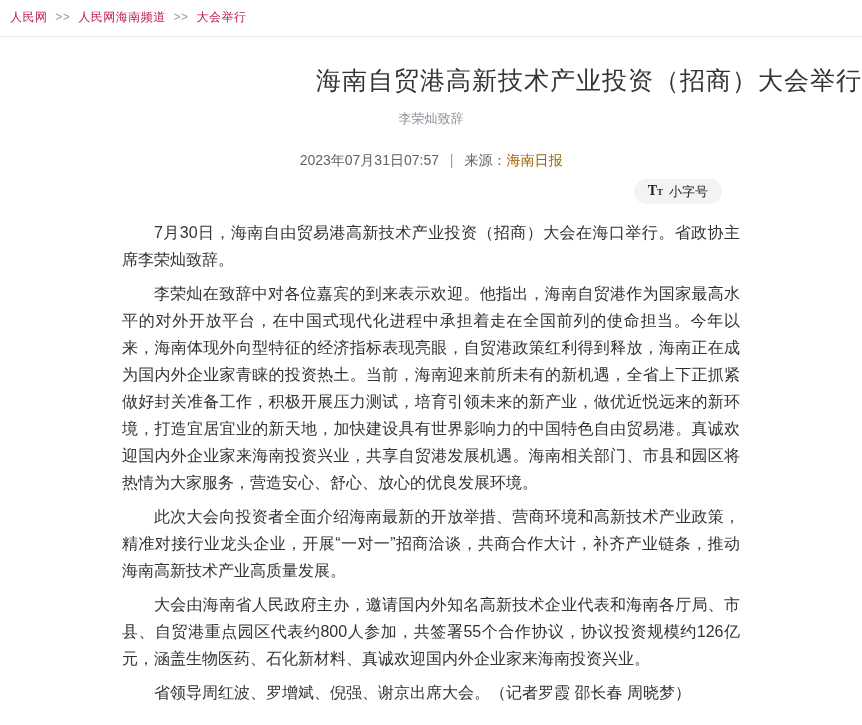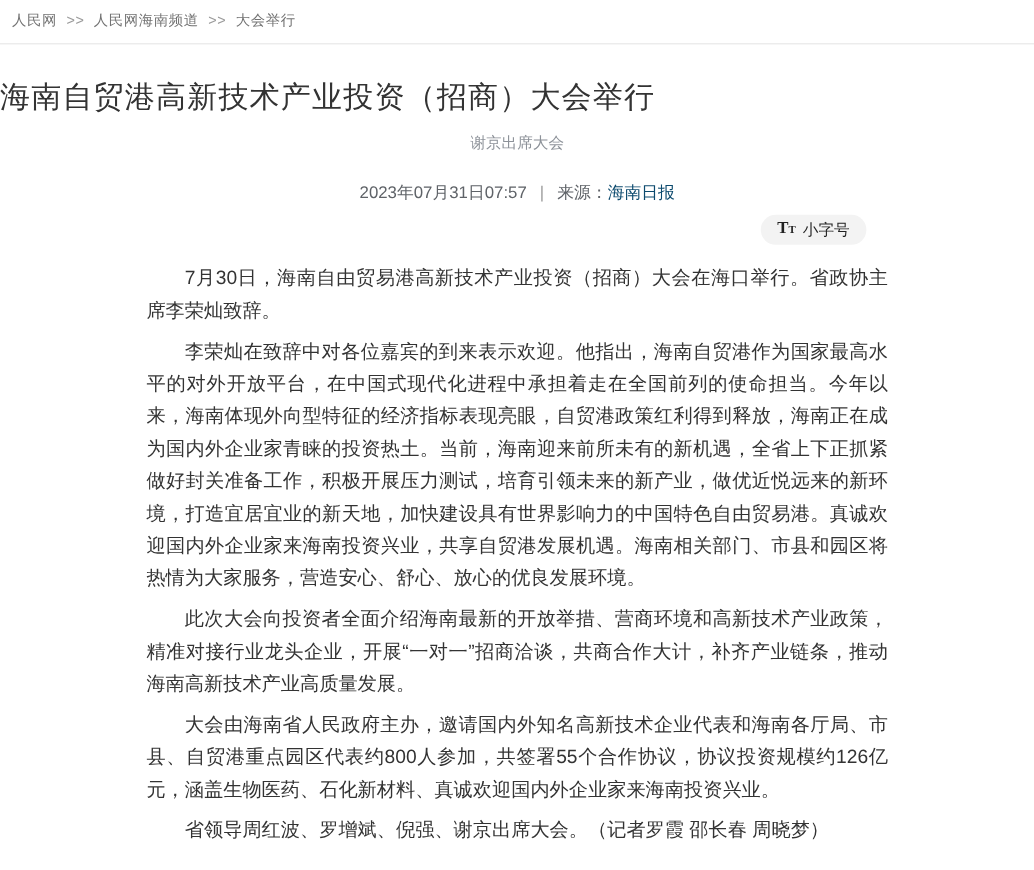--- a/index.html
+++ b/index.html
@@ -15,40 +15,40 @@
   }
 
   
   .breadcrumb {
     padding: 9px 0 0 10px;
     font-size: 12px;
     color: #9b9b9b;
     letter-spacing: 0.5px;
   }
   .breadcrumb a {
-    color: #737373;
+    color: #be185d;
     text-decoration: none;
     cursor: pointer;
   }
   .breadcrumb .sep {
     margin: 0 4px;
     color: #9b9b9b;
   }
   .header-divider {
     margin-top: 10px;
     border: none;
     border-top: 1px solid #e8e8e8;
     width: 100%;
     height: 0;
   }
 
   
   .article-title {
     margin-top: 27px;
-    text-align: left;
+    text-align: right;
     font-size: 25px;
     font-weight: 500;
     color: #333333;
     letter-spacing: 1px;
   }
   .article-subtitle {
     margin-top: 13px;
     text-align: center;
     font-size: 13px;
     color: #8d9299;
@@ -57,21 +57,21 @@
     margin-top: 24px;
     text-align: center;
     font-size: 14px;
     color: #5f6368;
   }
   .article-meta .meta-sep {
     margin: 0 7px;
     color: #9b9b9b;
   }
   .article-meta a {
-    color: #0c4a6e;
+    color: #a16207;
     text-decoration: none;
     cursor: pointer;
   }
 
   
   .content {
     width: 618px;
     margin: 0 auto;
   }
   .toolbar {
@@ -120,21 +120,21 @@
   <a>人民网</a>
   <span class="sep">&gt;&gt;</span>
   <a>人民网海南频道</a>
   <span class="sep">&gt;&gt;</span>
   <a>大会举行</a>
 </div>
 
 <hr class="header-divider">
 
 <h1 class="article-title">海南自贸港高新技术产业投资（招商）大会举行</h1>
-<div class="article-subtitle">谢京出席大会</div>
+<div class="article-subtitle">李荣灿致辞</div>
 
 <div class="article-meta">
   <span>2023年07月31日07:57</span>
   <span class="meta-sep">|</span>
   <span>来源：</span><a>海南日报</a>
 </div>
 
 <div class="content">
   <div class="toolbar">
     <button class="font-size-btn">

